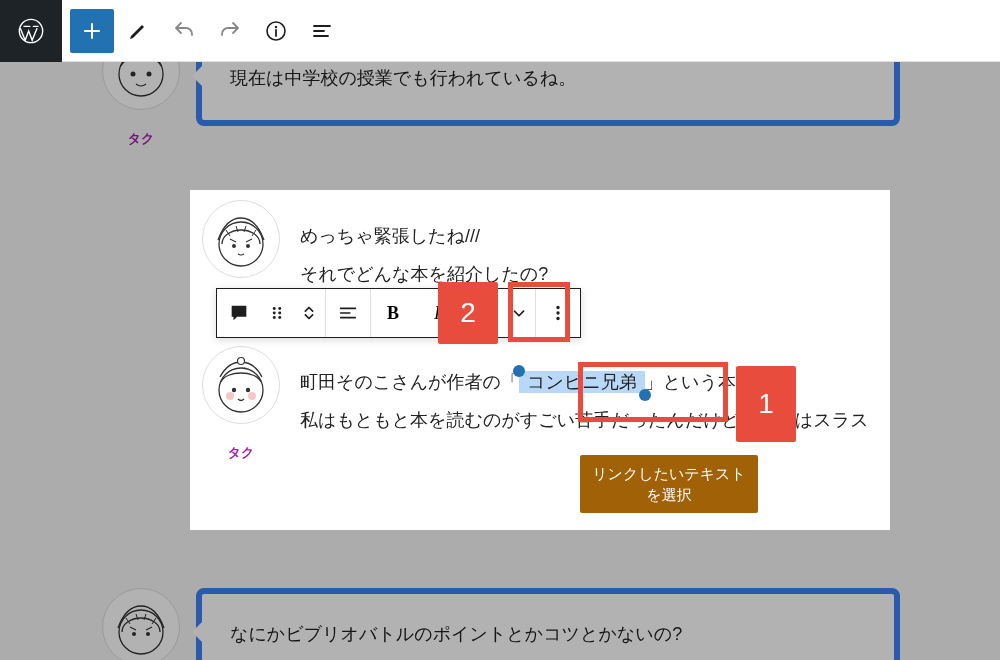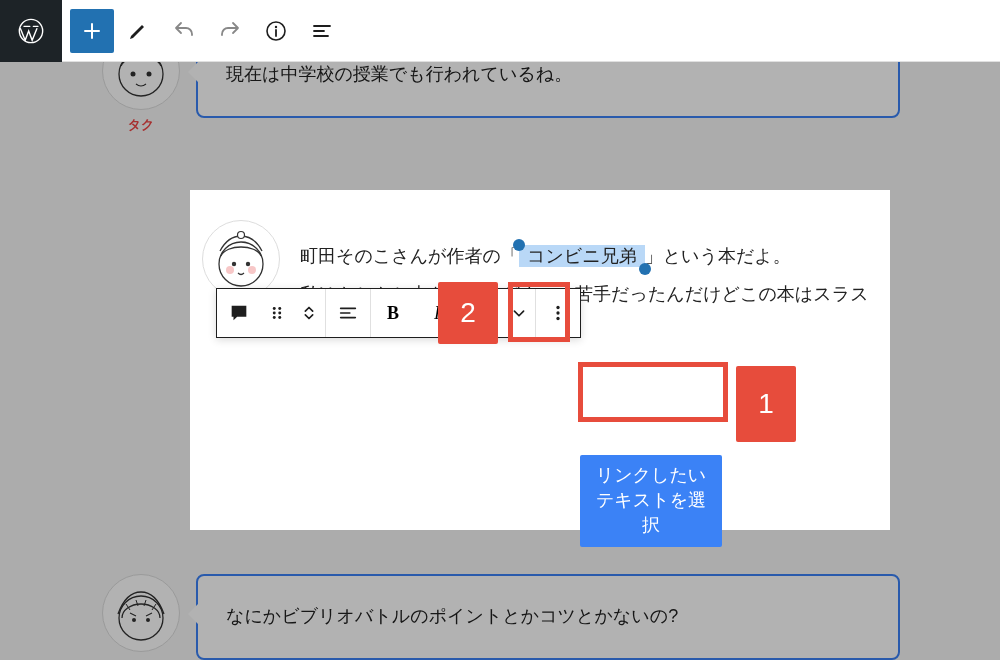--- a/index.html
+++ b/index.html
@@ -16,22 +16,22 @@
 
 .canvas { position: absolute; top: 62px; left: 0; right: 0; bottom: 0; background: #f6f7f7; padding-top: 0; }
 
 .overlay-dim { position: absolute; inset: 0; background: rgba(0,0,0,0.30); z-index: 50; pointer-events: none; }
 
 .chat-wrap { position: relative; margin: 0 auto; width: 800px; padding-top: 0; }
 
 .bubble-row { display: flex; align-items: flex-start; gap: 14px; margin-bottom: 50px; }
 .avatar-col { width: 82px; display: flex; flex-direction: column; align-items: center; padding-top: 0; }
 .avatar { width: 78px; height: 78px; border-radius: 50%; background: #fff; border: 1px solid #ddd; display: flex; align-items: center; justify-content: center; overflow: hidden; }
-.avatar-name { margin-top: 6px; font-size: 13px; font-weight: 700; color: #ef4444; }
-.bubble { flex: 1; background: #fff; border: 2px solid #3b82f6; border-radius: 8px; padding: 22px 28px; position: relative; font-size: 18px; line-height: 2.1; color: #222; }
+.avatar-name { margin-top: 20px; font-size: 13px; font-weight: 700; color: #a21caf; }
+.bubble { flex: 1; background: #fff; border: 6px solid #3b82f6; border-radius: 8px; padding: 22px 28px; position: relative; font-size: 18px; line-height: 2.1; color: #222; }
 .bubble-tail { position: absolute; left: -10px; top: 28px; width: 0; height: 0; border-top: 10px solid transparent; border-bottom: 10px solid transparent; border-right: 10px solid #fff; }
 .bubble-tail::before { content:''; position:absolute; left:-1px; top:-11px; border-top: 11px solid transparent; border-bottom: 11px solid transparent; border-right: 11px solid #e5e5e5; z-index:-1;}
 
 .row1 { margin-top: -30px; }
 .row4 { margin-top: 30px; }
 
 .spotlight { position: absolute; left: 190px; top: 190px; width: 700px; height: 340px; background: #fff; z-index: 70; }
 .spotlight .bubble-row { margin-bottom: 30px; }
 .spotlight-inner { padding: 10px 0 0 10px; }
 
@@ -44,21 +44,21 @@
 .bt-cell { border-right: 1px solid #e0e0e0; display: flex; align-items: center; justify-content: center; height: 48px; }
 .bt-cell:last-child { border-right: none; }
 .bt-item { width: 44px; height: 48px; display: flex; align-items: center; justify-content: center; background: transparent; border: none; cursor: pointer; }
 .bt-item svg { width: 22px; height: 22px; }
 .bt-narrow { width: 32px; }
 
 .callout { position: absolute; background: #e74c3c; color: #fff; display: flex; align-items: center; justify-content: center; font-size: 28px; font-weight: 500; z-index: 95; border-radius: 2px; }
 .callout-1 { width: 60px; height: 76px; }
 .callout-2 { width: 60px; height: 62px; }
 .callout-box { position: absolute; border: 5px solid #e74c3c; z-index: 95; background: transparent; }
-.callout-text { position: absolute; background: #3b82f6; color: #fff; font-size: 18px; padding: 8px 10px; text-align: center; line-height: 1.4; z-index: 95; border-radius: 2px; width: 142px; }
+.callout-text { position: absolute; background: #a16207; color: #fff; font-size: 15px; padding: 8px 10px; text-align: center; line-height: 1.4; z-index: 95; border-radius: 2px; width: 178px; }
 
 
 .face-svg { width: 70px; height: 70px; }
 </style>
 </head>
 <body>
 
 <div class="topbar">
   <div class="wp-logo">
     <svg viewBox="0 0 24 24" fill="none" stroke="#fff" stroke-width="1.2">
@@ -149,20 +149,41 @@
     </div>
 
   </div>
 </div>
 
 <div class="overlay-dim"></div>
 
 <div class="spotlight">
   <div class="spotlight-inner">
 
+    <div class="bubble-row">
+      <div class="avatar-col">
+        <div class="avatar">
+          <svg class="face-svg" viewBox="0 0 70 70">
+            <circle cx="35" cy="40" r="22" fill="#fff" stroke="#333" stroke-width="1.3"></circle>
+            <path d="M16 40a19 14 0 0138 0" stroke="#333" stroke-width="1.3" fill="#fff"></path>
+            <circle cx="28" cy="42" r="2" fill="#333"></circle>
+              <circle cx="42" cy="42" r="2" fill="#333"></circle>
+            <path d="M24 35l6 3M46 35l-6 3" stroke="#333" stroke-width="1.1"></path>
+            <path d="M32 50q3 2 6 0" stroke="#333" stroke-width="1.1" fill="none"></path>
+            <path d="M12 36q8-22 23-22t23 22" stroke="#333" stroke-width="1.3" fill="none"></path>
+            <path d="M20 26l4 6M50 26l-4 6M30 22l2 6M40 22l-2 6" stroke="#333" stroke-width="1"></path>
+          </svg>
+        </div>
+        <div class="avatar-name">オタ</div>
+      </div>
+      <div class="bubble" style="border:none;padding:18px 10px 10px 4px;">
+        <div>めっちゃ緊張したね///</div>
+        <div>それでどんな本を紹介したの?</div>
+      </div>
+    </div>
 
     <div class="bubble-row" style="margin-top:20px;">
       <div class="avatar-col">
         <div class="avatar">
           <svg class="face-svg" viewBox="0 0 70 70">
             <circle cx="35" cy="40" r="22" fill="#fff" stroke="#333" stroke-width="1.3"></circle>
             <path d="M15 32c5-12 35-12 40 0" stroke="#333" stroke-width="1.3" fill="#fff"></path>
             <circle cx="28" cy="40" r="2.2" fill="#333"></circle>
               <circle cx="42" cy="40" r="2.2" fill="#333"></circle>
             <circle cx="24" cy="46" r="4" fill="#f7c7c7"></circle>

